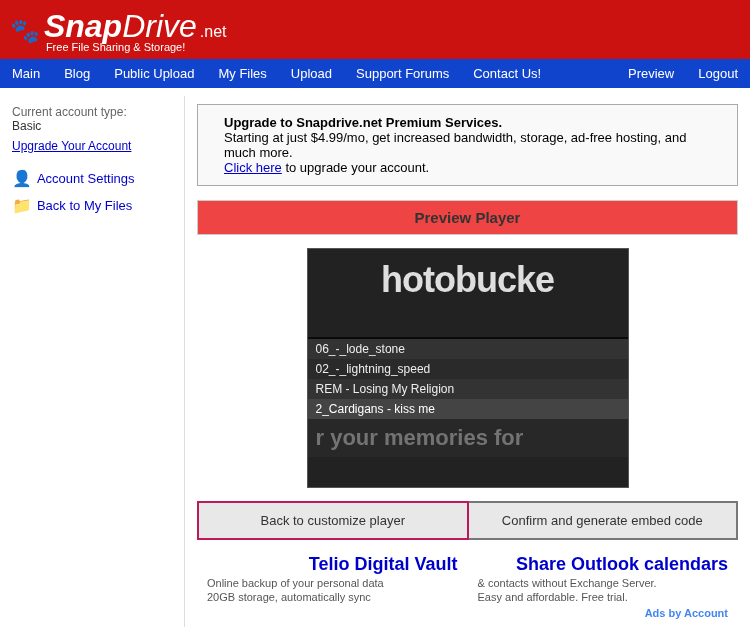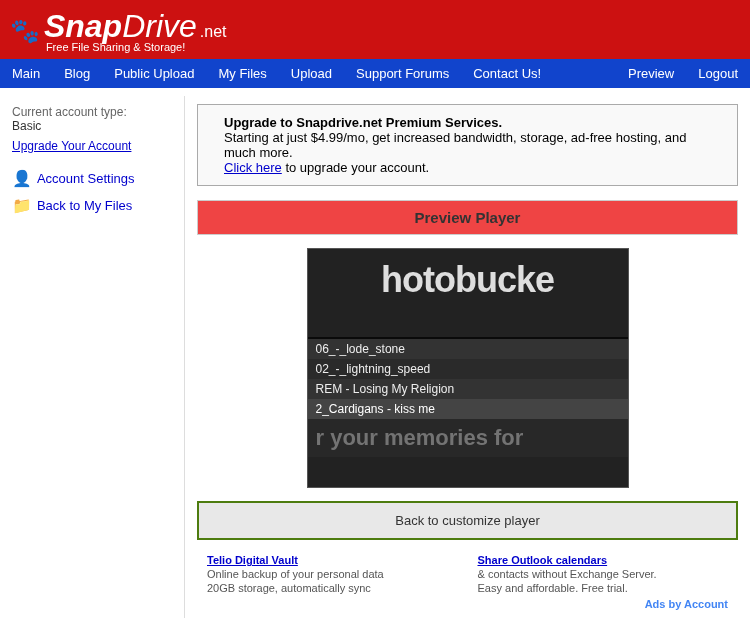--- a/index.html
+++ b/index.html
@@ -44,27 +44,27 @@
     .progress-fill { width: 40%; height: 100%; background: #aaa; border-radius: 2px; }
     .time-display { color: #fff; font-size: 9px; }
     .player-playlist { position: absolute; bottom: 0; left: 0; right: 0; }
     .playlist-item { padding: 3px 8px; font-size: 12px; color: #eee; cursor: pointer; }
     .playlist-item:nth-child(odd) { background: #333; }
     .playlist-item:nth-child(even) { background: #2a2a2a; }
     .playlist-item.active { background: #444; color: #fff; }
 
     
     .btn-row { display: flex; margin: 0 auto; width: 500px; gap: 0; margin-top: 0; }
-    .btn-back { flex: 1; border: 2px solid #4d7c0f; background: #e8e8e8; padding: 10px 8px; text-align: center; cursor: pointer; font-size: 13px; color: #333; }
+    .btn-back { flex: 1; border: 2px solid #be185d; background: #e8e8e8; padding: 10px 8px; text-align: center; cursor: pointer; font-size: 13px; color: #333; }
     .btn-confirm { flex: 1; border: 2px solid #777; background: #e8e8e8; padding: 10px 8px; text-align: center; cursor: pointer; font-size: 13px; color: #333; border-left: none; }
 
     
     .ads-section { display: flex; margin-top: 14px; padding: 0 10px; gap: 20px; }
     .ad-item { flex: 1; }
-    .ad-title { color: #0000cc; text-decoration: underline; font-size: 11px; font-weight: bold; cursor: pointer; }
+    .ad-title { color: #0000cc; font-size: 18px; font-weight: bold; cursor: pointer; text-align: right; }
     .ad-text { font-size: 11px; color: #555; margin-top: 2px; }
     .ads-by { text-align: right; font-size: 11px; color: #666; margin-top: 4px; padding-right: 10px; }
     .ads-by span { font-weight: bold; color: #4285F4; }
 
     .logo-area { display: flex; flex-direction: column; }
     .logo-row { display: flex; align-items: baseline; }
   </style>
 </head>
 <body>
 
@@ -142,20 +142,21 @@
           <div class="playlist-item">06_-_lode_stone</div>
           <div class="playlist-item">02_-_lightning_speed</div>
           <div class="playlist-item">REM - Losing My Religion</div>
           <div class="playlist-item active">2_Cardigans - kiss me</div>
           <div style="padding: 6px 8px; font-size:22px; font-weight:bold; color:#888; background:#2a2a2a; opacity:0.8;">r your memories for</div>
         </div>
       </div>
 
       <div class="btn-row" style="width:100%;margin-top:8px;">
         <button class="btn-back">Back to customize player</button>
+        <button class="btn-confirm">Confirm and generate embed code</button>
       </div>
     </div>
 
     <div class="ads-section">
       <div class="ad-item">
         <div class="ad-title">Telio Digital Vault</div>
         <div class="ad-text">Online backup of your personal data</div>
         <div class="ad-text">20GB storage, automatically sync</div>
       </div>
       <div class="ad-item">

